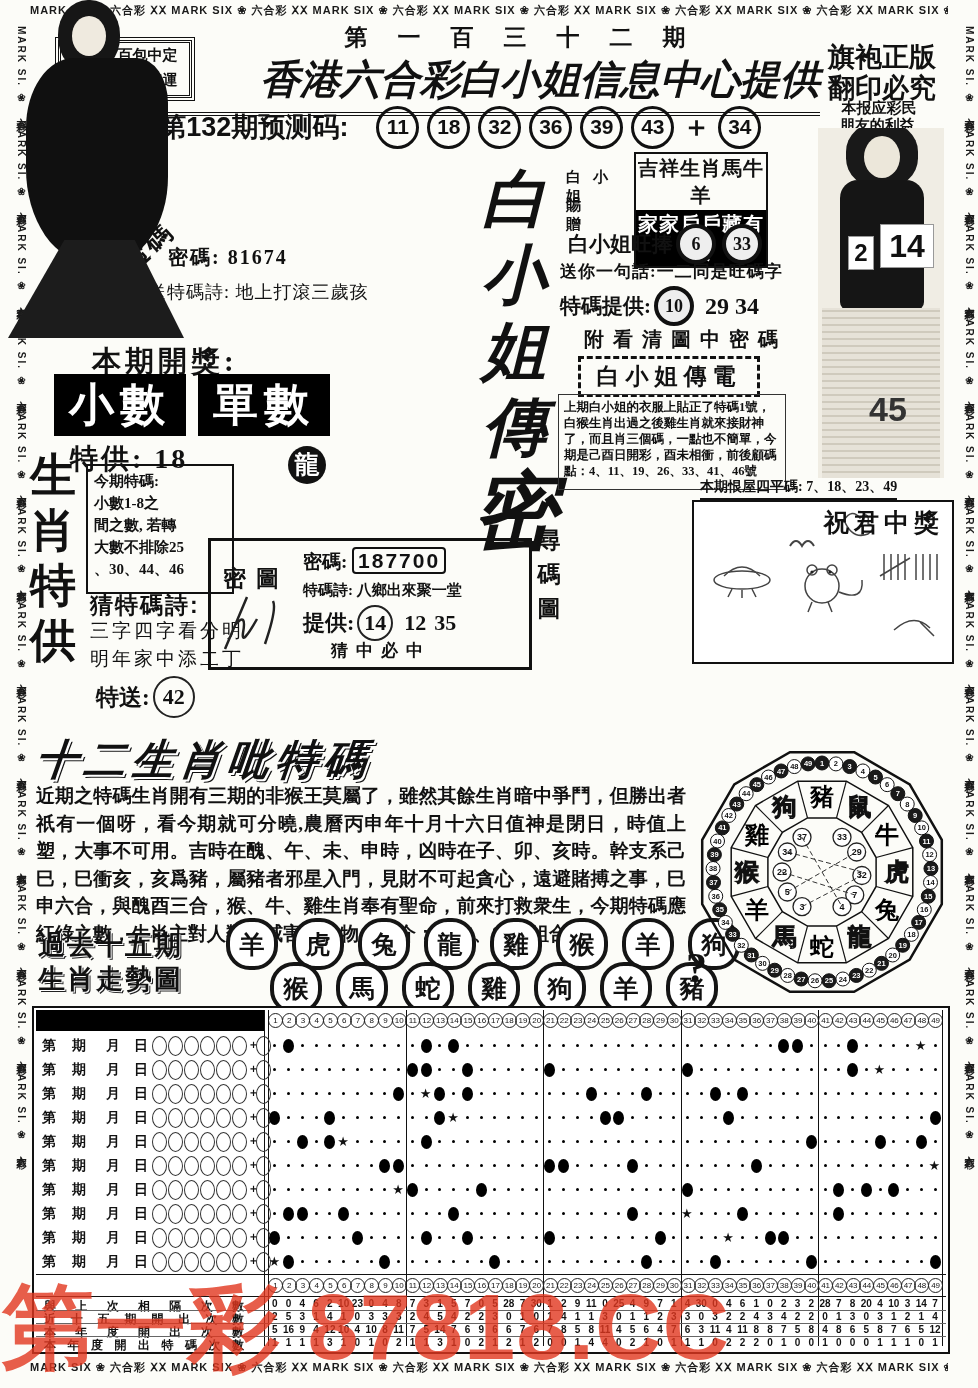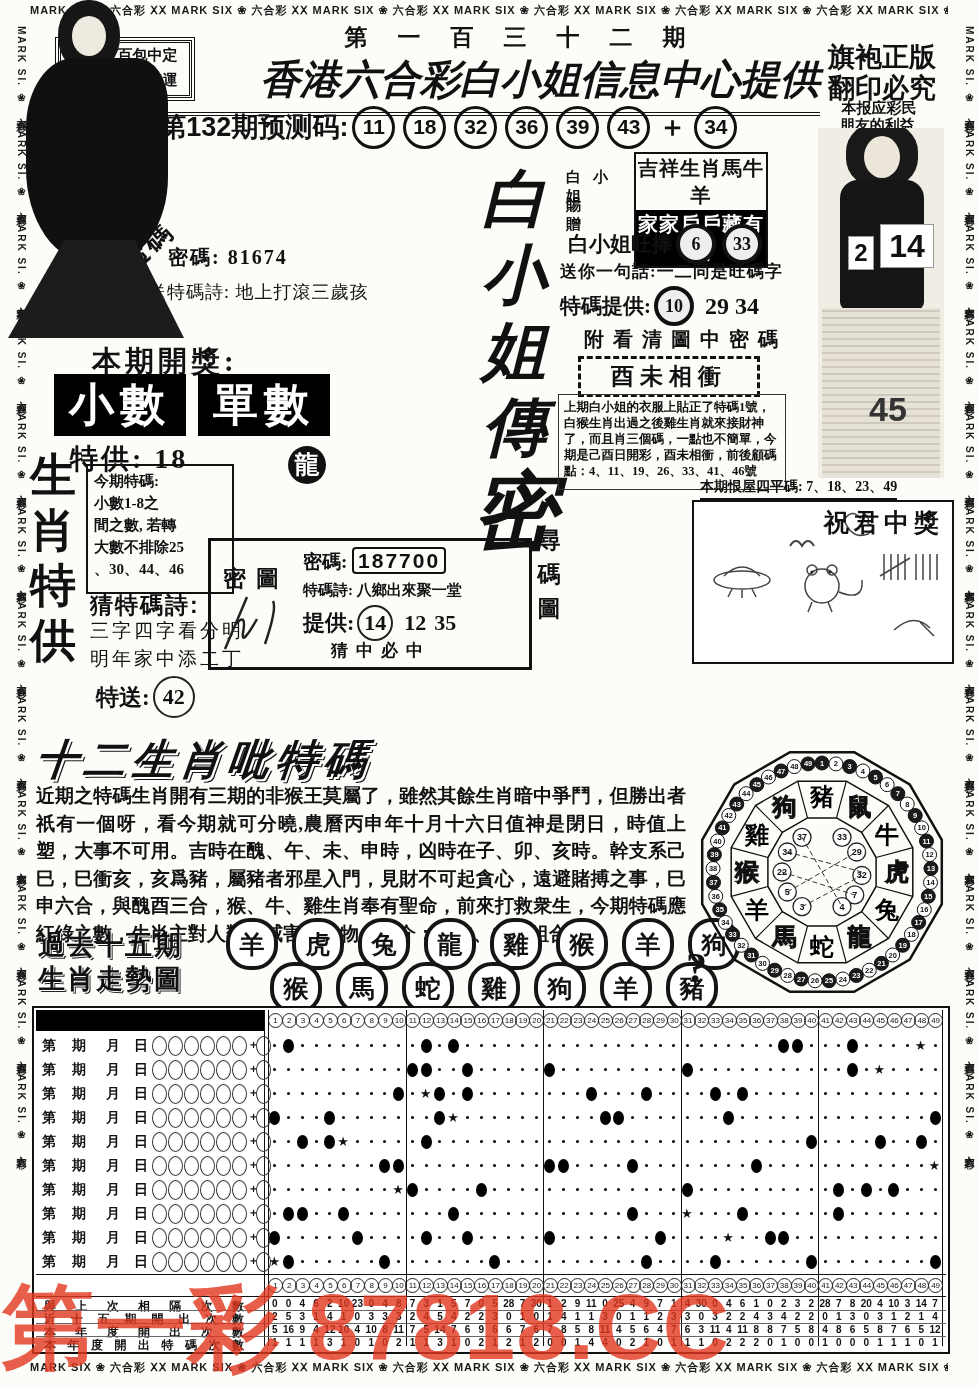--- a/index.html
+++ b/index.html
@@ -15,21 +15,21 @@
   #bleft{left:2px;} #bright{left:950px;}
   
   #slogan{left:58px;top:40px;width:128px;height:52px;border:3px double #111;outline:1px solid #111;outline-offset:2px;
           text-align:center;font-weight:bold;font-size:15px;line-height:25px;}
   #issue{left:230px;top:22px;width:600px;text-align:center;font-size:23px;font-weight:bold;letter-spacing:30px;}
   #maintitle{left:140px;top:52px;width:680px;text-align:right;font-size:40px;font-weight:bold;font-style:italic;
              border-bottom:4px double #111;padding-bottom:5px;white-space:nowrap;}
   #stamp{left:812px;top:42px;width:140px;font-size:27px;font-weight:bold;line-height:31px;text-align:center;}
   #pred{left:36px;top:104px;height:46px;display:flex;align-items:center;white-space:nowrap;}
   #pred-label{font-size:16px;font-weight:bold;margin-right:6px;}
-  #pred-prefix{font-size:27px;font-weight:bold;font-family:"Liberation Sans",sans-serif;margin-right:0;}
+  #pred-prefix{font-size:27px;font-weight:bold;font-family:"Liberation Sans",sans-serif;margin-right:24px;}
   .pcir{width:37px;height:37px;border:3px solid #111;border-radius:50%;display:inline-flex;align-items:center;
         justify-content:center;font-size:21px;font-weight:bold;margin:0 4px;font-family:"Liberation Sans",sans-serif;}
   #pred-plus{font-size:28px;font-weight:bold;margin:0 4px;}
   #notice{left:806px;top:100px;width:146px;font-size:15px;font-weight:bold;line-height:17px;text-align:center;}
   
   #photo{left:818px;top:128px;width:126px;height:350px;background:#f0ede4;overflow:hidden;}
   #photo .hair{position:absolute;left:28px;top:-6px;width:72px;height:66px;background:#191919;border-radius:45%;}
   #photo .face{position:absolute;left:46px;top:8px;width:36px;height:42px;background:#ece7da;border-radius:50%;}
   #photo .top{position:absolute;left:22px;top:52px;width:84px;height:130px;background:#151515;border-radius:18px 18px 8px 8px;}
   #photo .skirt{position:absolute;left:4px;top:180px;width:118px;height:170px;background:
@@ -266,21 +266,21 @@
     <span class="hring">6</span>
     <span class="hring">33</span>
   </div>
   <div id="sent" class="abs">送你一句話:一二同是旺碼字</div>
   <div id="tema" class="abs">
     <span>特碼提供:</span>
     <span class="hring">10</span>
     <span style="margin-left:8px;font-size:24px">29 34</span>
   </div>
   <div id="note" class="abs">附看清圖中密碼</div>
-  <div id="cdtitle" class="abs">酉未相衝</div>
+  <div id="cdtitle" class="abs">白小姐傳電</div>
   <div id="cdbody" class="abs">上期白小姐的衣服上貼正了特碼1號，白猴生肖出過之後雞生肖就來接財神了，而且肖三個碼，一點也不簡單，今期是己酉日開彩，酉未相衝，前後顧碼點：4、11、19、26、33、41、46號</div>
   <div id="pingma" class="abs">本期恨屋四平碼: 7、18、23、49</div>
   <div id="zjbox" class="abs">
     <div id="zjtitle">祝君中獎</div>
     <svg width="254" height="156" viewBox="0 0 254 156">
       <g stroke="#444" stroke-width="1.5" fill="none">
         <ellipse cx="48" cy="78" rx="28" ry="9"></ellipse>
         <path d="M30 74 Q48 56 66 74"></path>
         <path d="M38 87 l-4 8 M48 88 l0 8 M58 87 l4 8"></path>
         <path d="M96 44 q6 -10 12 0 q6 -10 12 0" stroke-width="2"></path>

